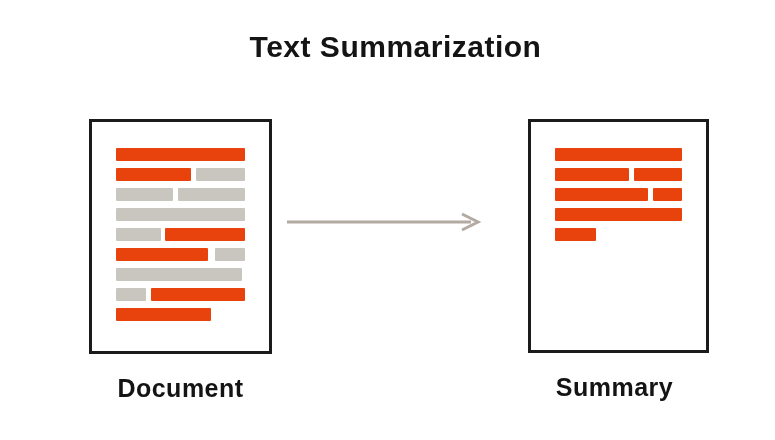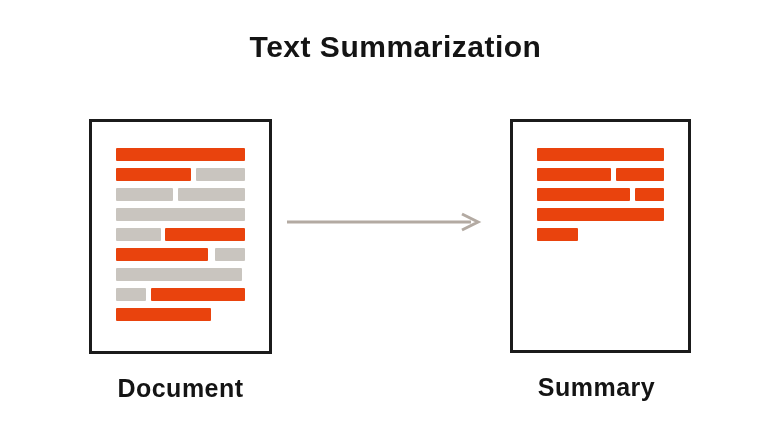--- a/index.html
+++ b/index.html
@@ -27,21 +27,21 @@
     width: 100%;
     text-align: center;
     font-size: 30px;
     font-weight: bold;
     letter-spacing: 0.5px;
     color: var(--text);
     margin-left: 8px;
   }
   .panel { position: absolute; top: 103px; margin-top: 16px; }
   .panel-document { left: 89px; width: 183px; }
-  .panel-summary  { left: 502px; width: 181px; padding-left: 8px; }
+  .panel-summary  { left: 520px; width: 181px; padding-left: 8px; }
   .doc-card {
     border: 3px solid var(--doc-border);
     background: #fff;
     padding: 26px 24px 0 24px;
   }
   .doc-card-document { width: 183px; height: 235px; }
   .doc-card-summary  { width: 181px; height: 234px; }
   .bar-row {
     display: flex;
     justify-content: space-between;

